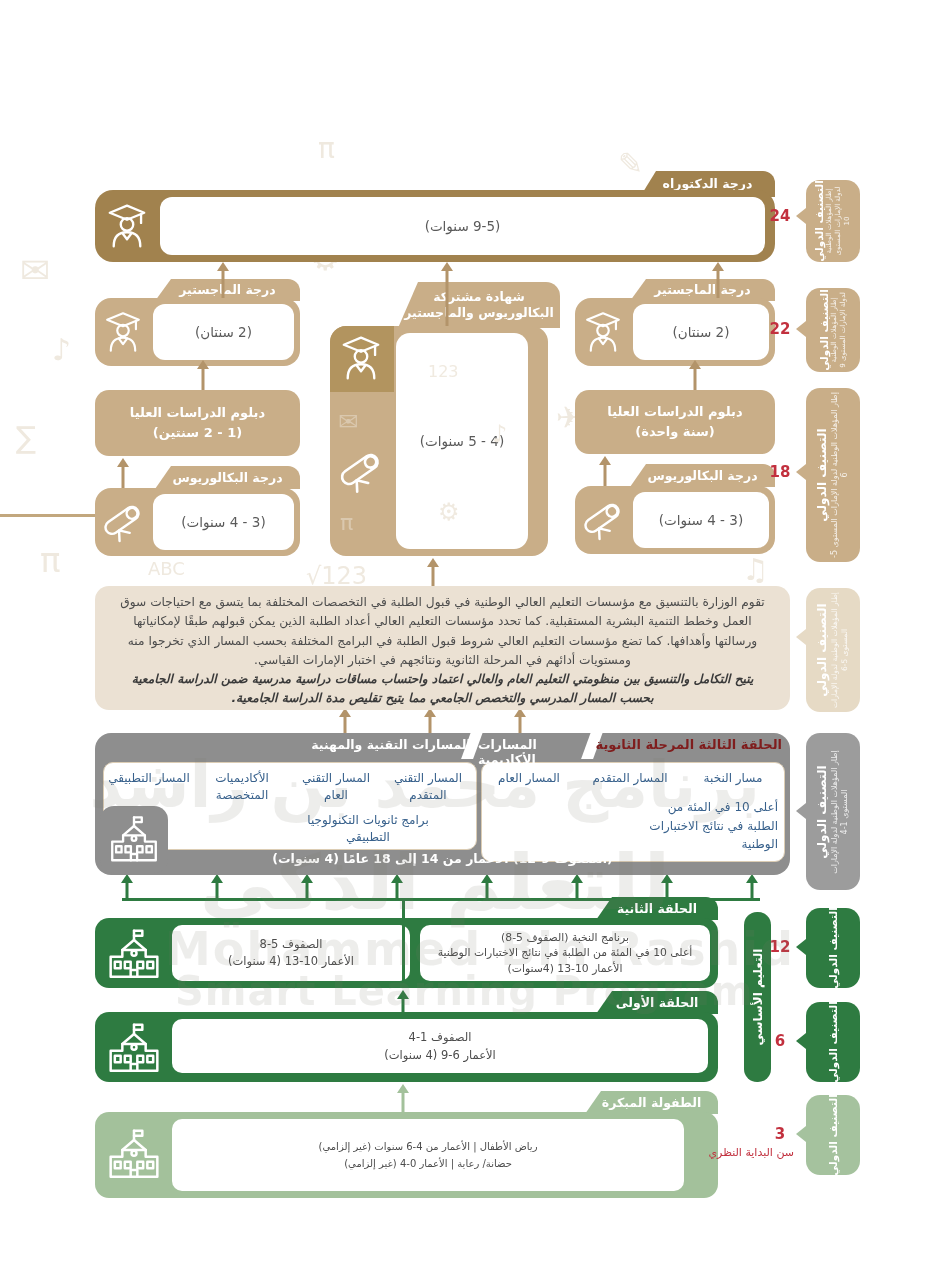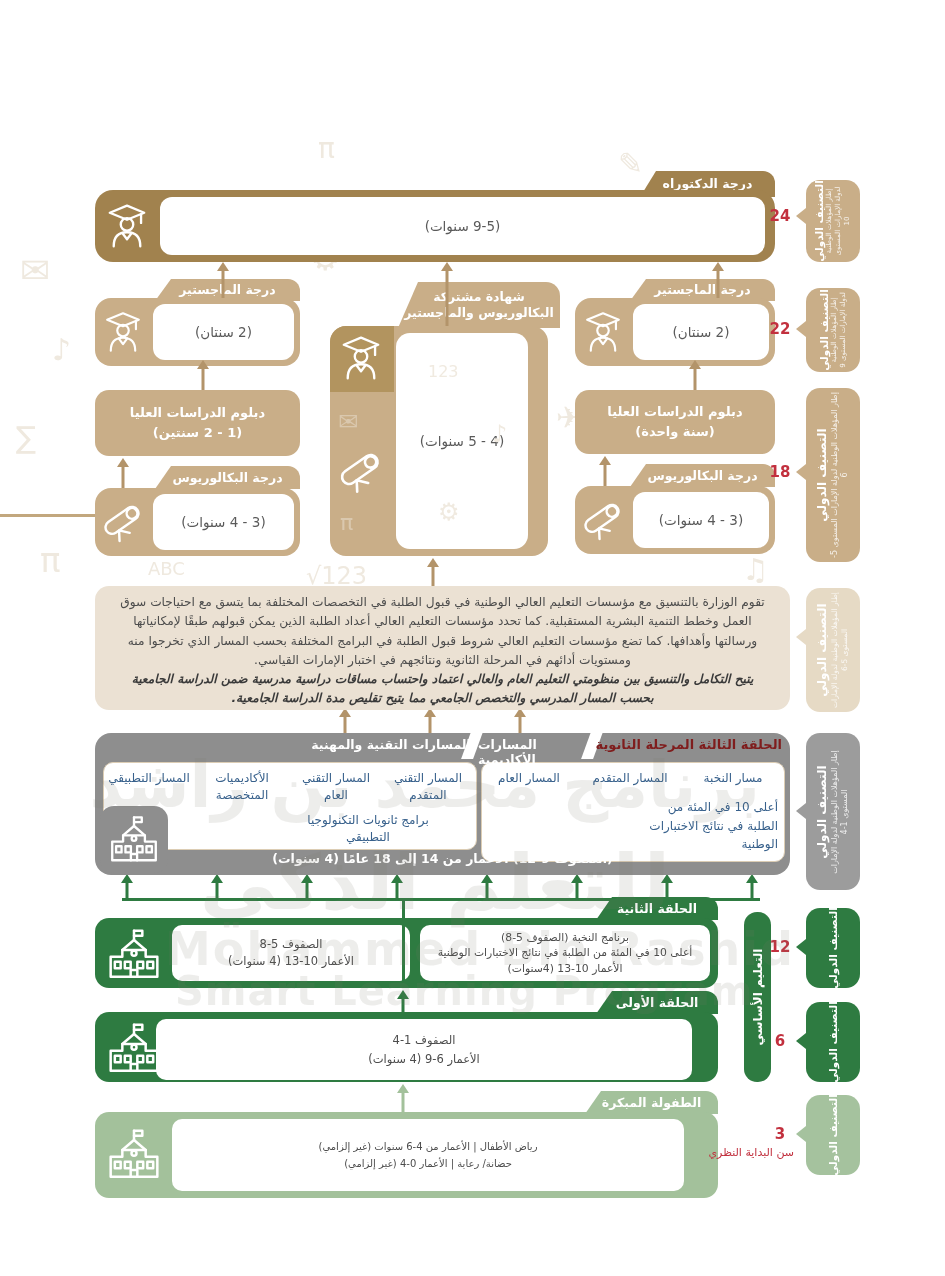--- a/index.html
+++ b/index.html
@@ -287,21 +287,21 @@
       <path d="M32 58 v-8 h8 v8"></path>
         <circle cx="36" cy="30" r="3"></circle>
     </svg>
   </div>
   <div class="arrow" style="--ac:#2e7b41;left:395px;top:990px;height:24px"></div>
 
   <div class="tab" style="left:596px;top:991px;width:122px;height:23px;background:#2e7b41">
     <span>الحلقة الأولى</span>
   </div>
   <div class="cycC" style="left:95px;top:1012px;width:623px;height:70px;background:#2e7b41"></div>
-  <div class="cpanel pre" style="left:156px;top:1019px;width:536px;height:61px;font-size:11.5px;line-height:1.6">الصفوف 1-4
+  <div class="cpanel pre" style="left:172px;top:1019px;width:536px;height:54px;font-size:11.5px;line-height:1.6">الصفوف 1-4
 الأعمار 6-9 (4 سنوات)</div>
   <div class="abs" style="left:104px;top:1022px;z-index:3">
     <svg width="60" height="54" viewBox="0 0 72 64" fill="none" stroke="#fff" stroke-width="3" stroke-linejoin="round" stroke-linecap="round">
       <line x1="36" y1="13" x2="36" y2="3"></line>
         <path d="M36 3 h10 v6 h-10"></path>
       <path d="M22 26 L36 14 L50 26"></path>
         <path d="M8 58 V34 H22 V26 H50 V34 H64 V58 Z"></path>
       <rect x="13" y="40" width="7" height="8"></rect>
         <rect x="25" y="40" width="7" height="8"></rect>
       <rect x="40" y="40" width="7" height="8"></rect>

